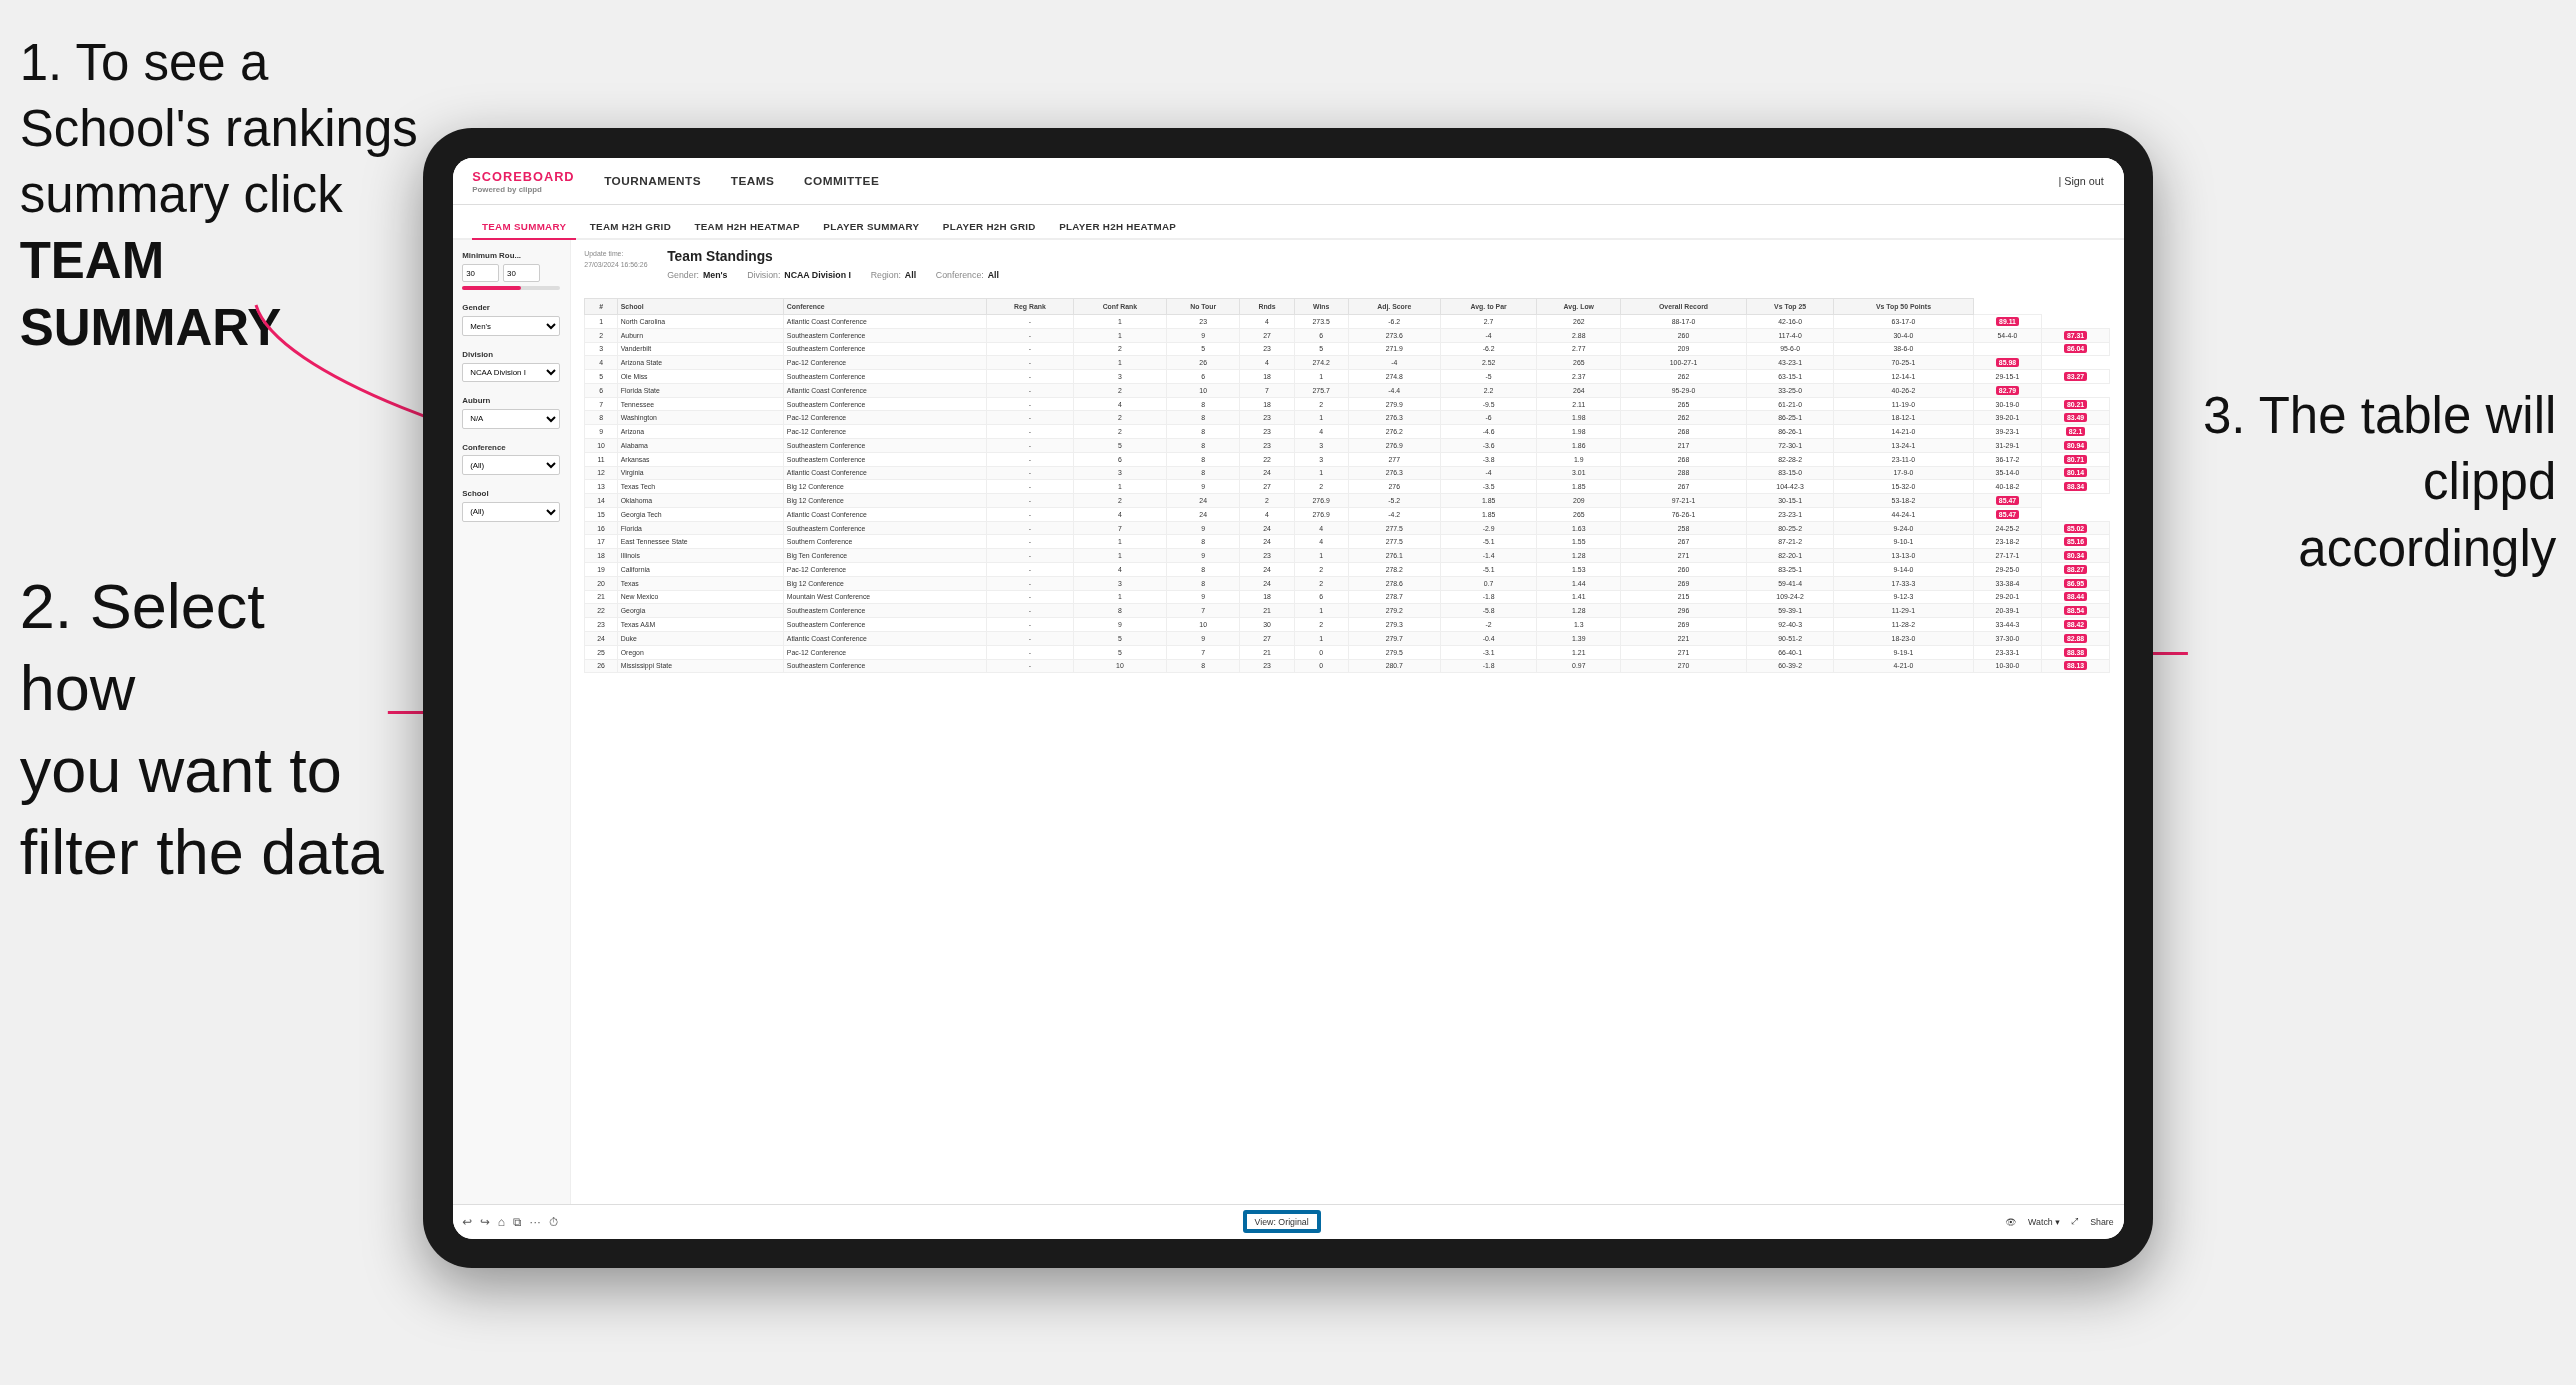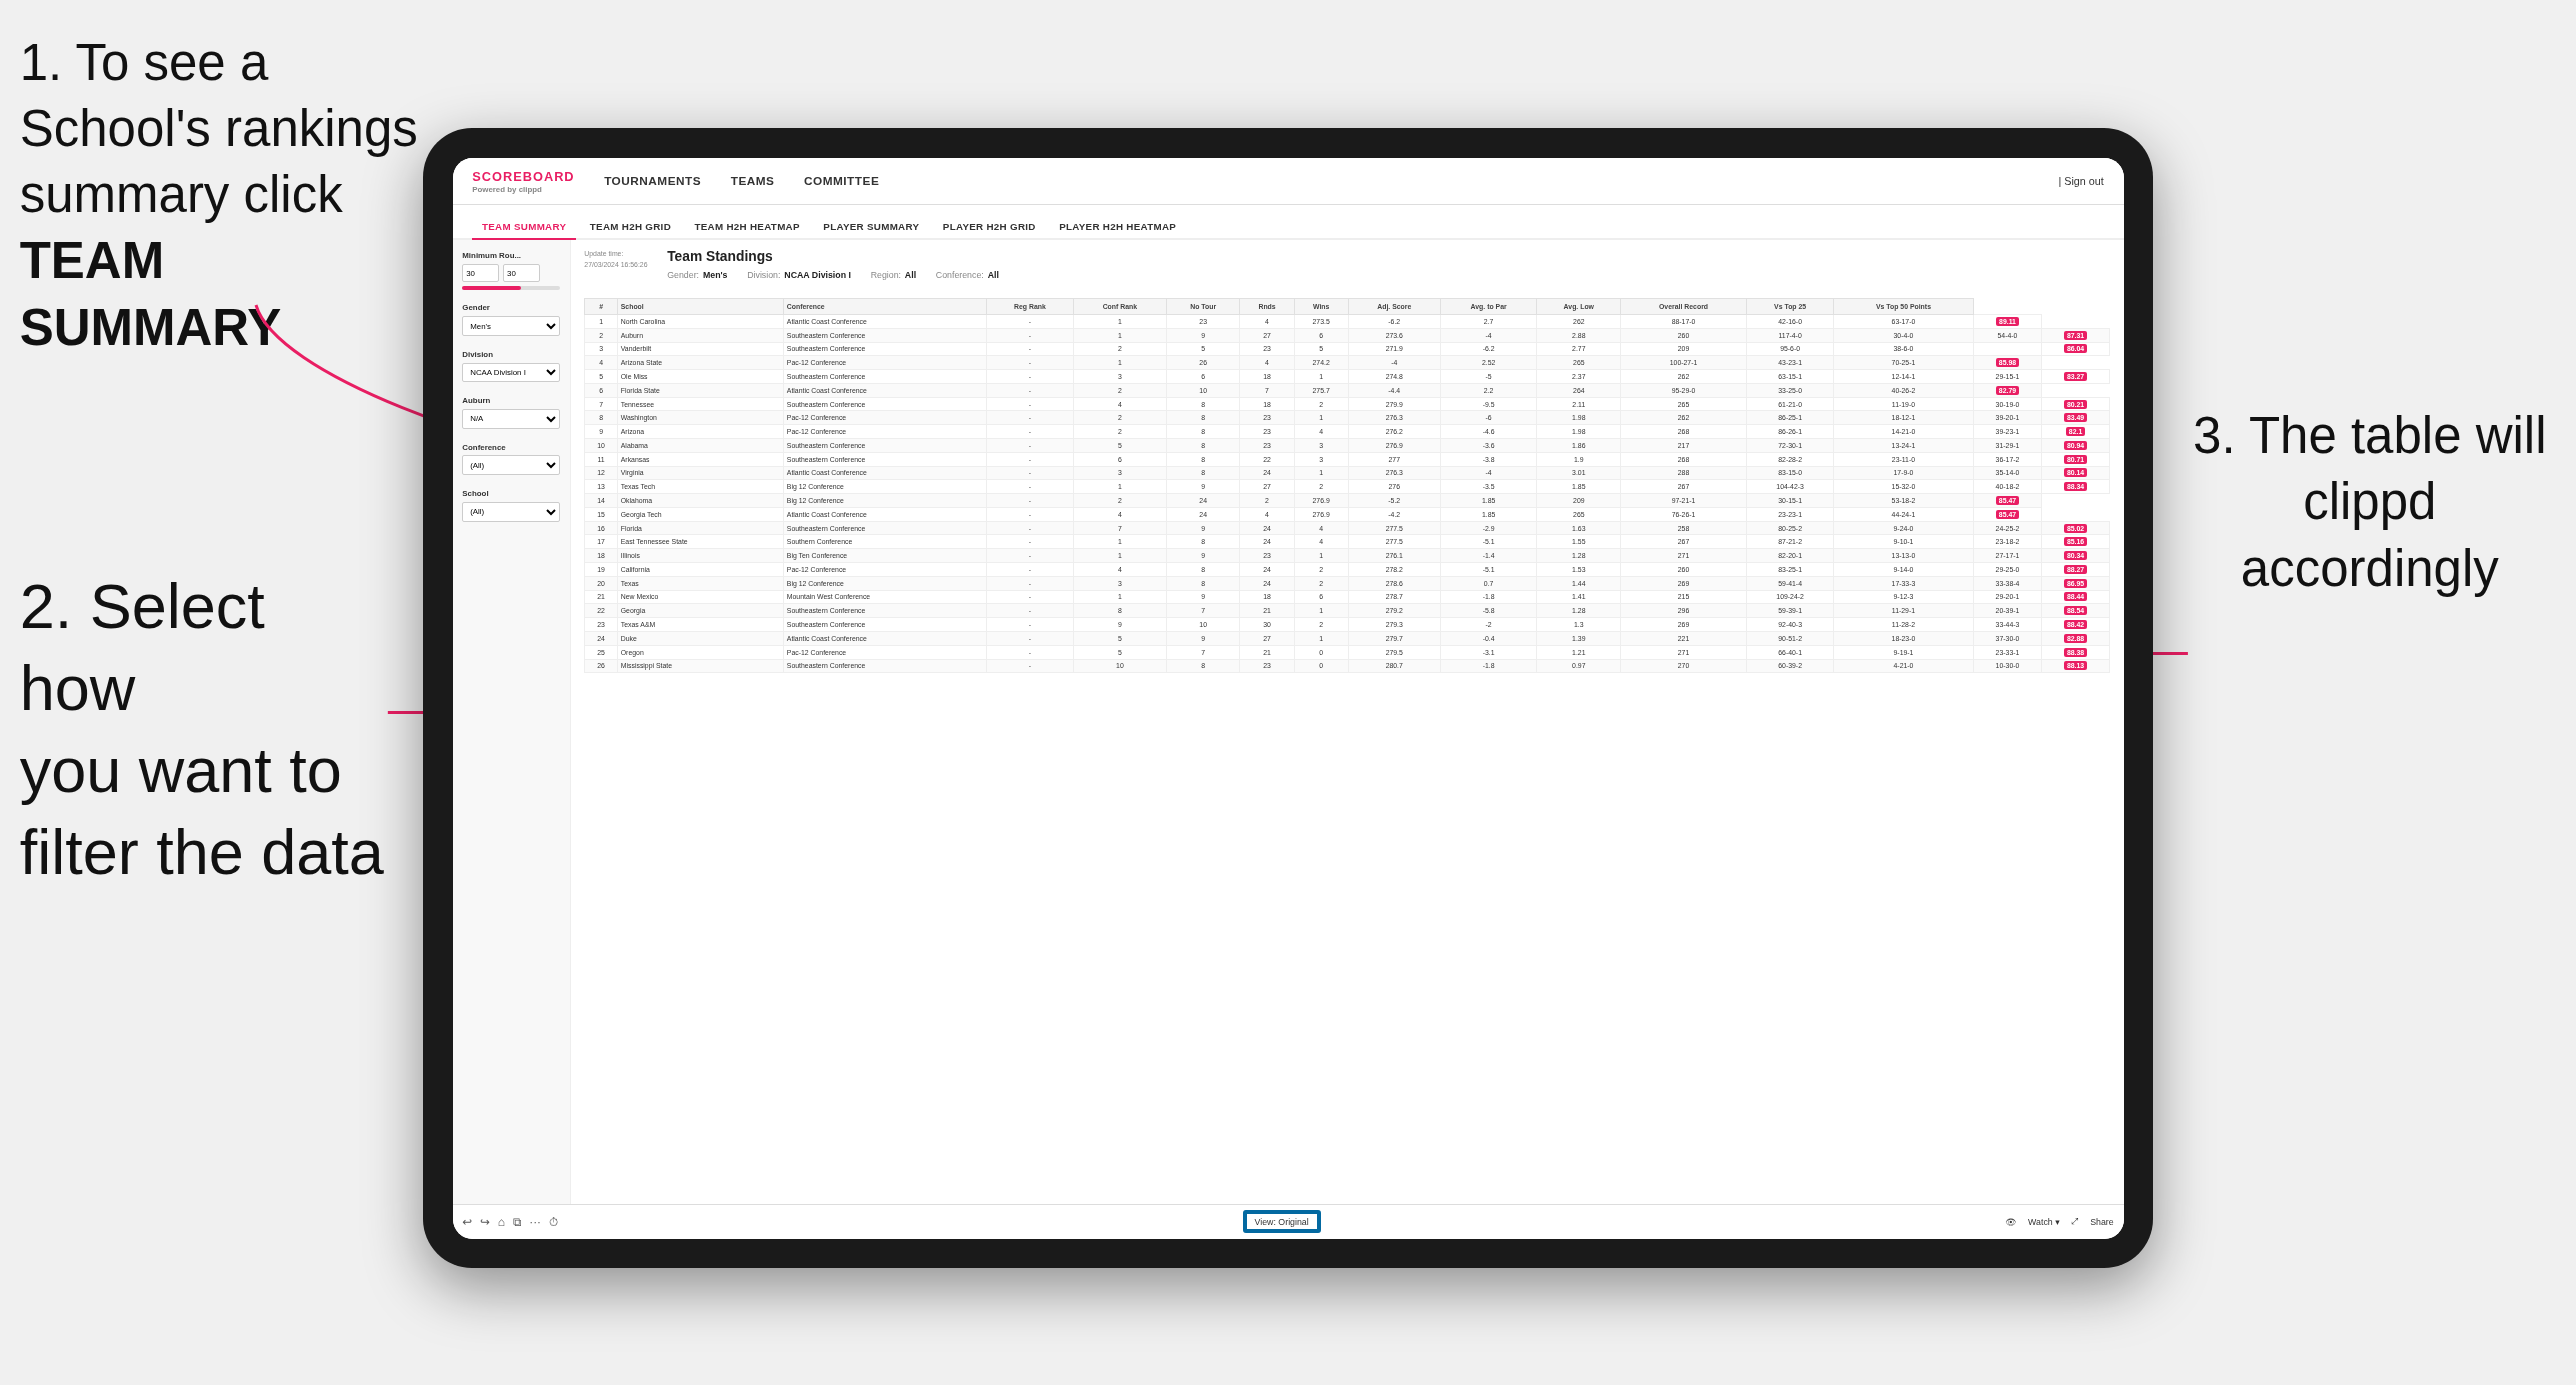--- a/index.html
+++ b/index.html
@@ -29,27 +29,27 @@
       top: 550px;
       left: 19.7px;
       font-size: 51px;
       line-height: 1.3;
       color: #111;
       width: 373px;
     }
 
     .instruction-3 {
       position: absolute;
-      top: 403px;
+      top: 383px;
       right: 19.7px;
       font-size: 51px;
       line-height: 1.3;
       color: #111;
       width: 373px;
-      text-align: center;
+      text-align: right;
     }
 
     
     .tablet-frame {
       position: absolute;
       top: 128px;
       left: 423px;
       width: 1730px;
       height: 1140px;
       background: #1a1a1a;

